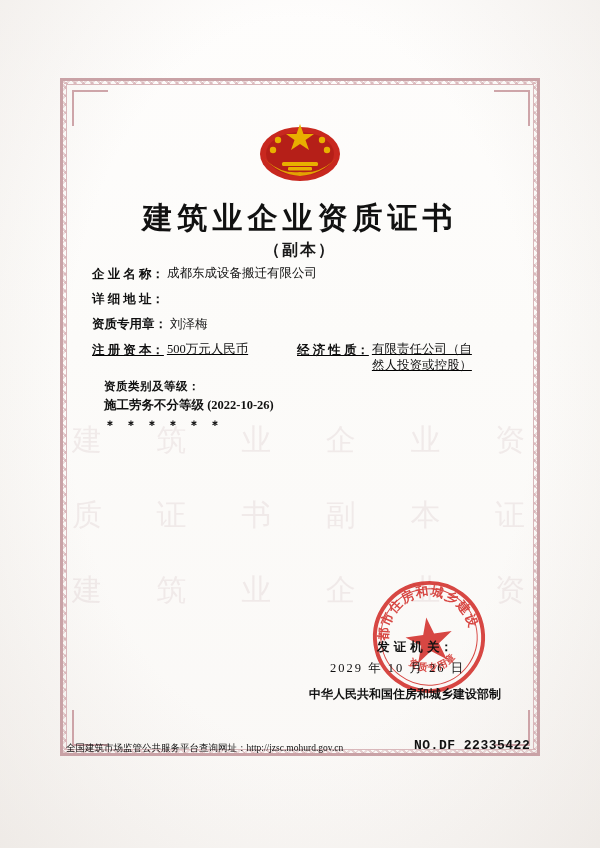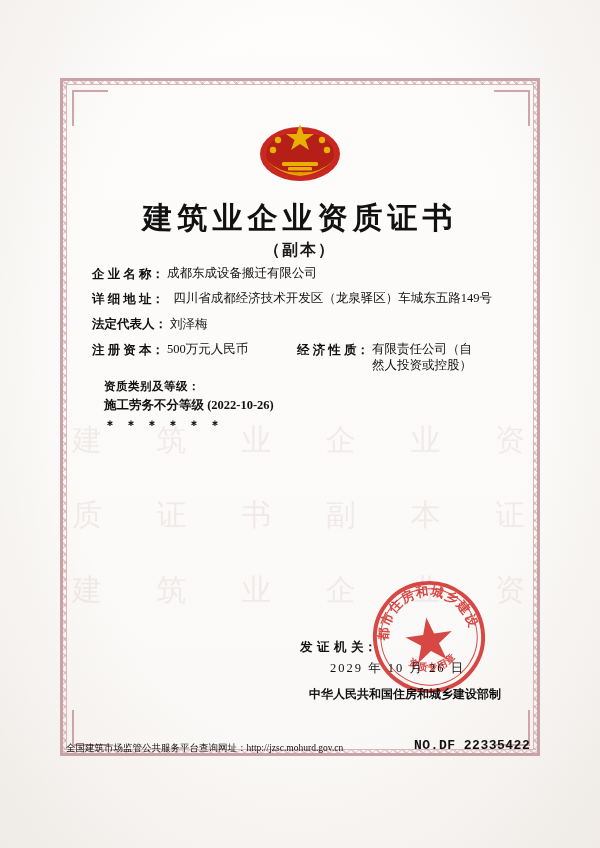--- a/index.html
+++ b/index.html
@@ -203,25 +203,26 @@
     color: #111;
     letter-spacing: 3px;
     margin-top: 3px;
   }
 
   
   #issuer-row {
     position: absolute;
     left: 300px; top: 639px;
     width: 230px;
-    font-family: Liberation Sans, sans-serif;
+    font-family: Liberation Serif, serif;
     font-size: 12.5px;
     color: #111;
     font-weight: bold;
     letter-spacing: .5px;
+    text-align: center;
   }
   #issue-date-row {
     position: absolute;
     left: 330px; top: 660px;
     width: 200px;
     font-family: "Liberation Serif", serif;
     font-size: 12.5px;
     color: #111;
     letter-spacing: 2px;
   }
@@ -335,32 +336,31 @@
     <div class="field-row">
       <div class="field-col" style="width:400px;">
         <span class="field-label">企 业 名 称：</span>
         <span class="field-value">成都东成设备搬迁有限公司</span>
       </div>
     </div>
 
     <div class="field-row">
       <div class="field-col" style="width:400px;justify-content:space-between;">
         <span class="field-label">详 细 地 址：</span>
-        <span class="field-value">四川省成都经济技术开发区（龙泉驿区）车城东五路149号</span>
       </div>
     </div>
 
     <div class="field-row" style="margin-bottom:9px;">
       <div class="field-col col-right">
-        <span class="field-label" style="align-self:center;">法定代表人：</span>
+        <span class="field-label" style="align-self:center;">资质专用章：</span>
         <span class="field-value" style="align-self:center;">刘泽梅</span>
       </div>
     </div>
 
-    <div class="field-row" style="margin-bottom:10px;">
+    <div class="field-row" style="margin-bottom:10px;text-decoration:underline;">
       <div class="field-col col-left">
         <span class="field-label">注 册 资 本：</span>
         <span class="field-value">500万元人民币</span>
       </div>
       <div class="field-col col-right">
         <span class="field-label">经 济 性 质：</span>
         <span class="field-value" style="max-width:100px;">有限责任公司（自然人投资或控股）</span>
       </div>
     </div>
 

